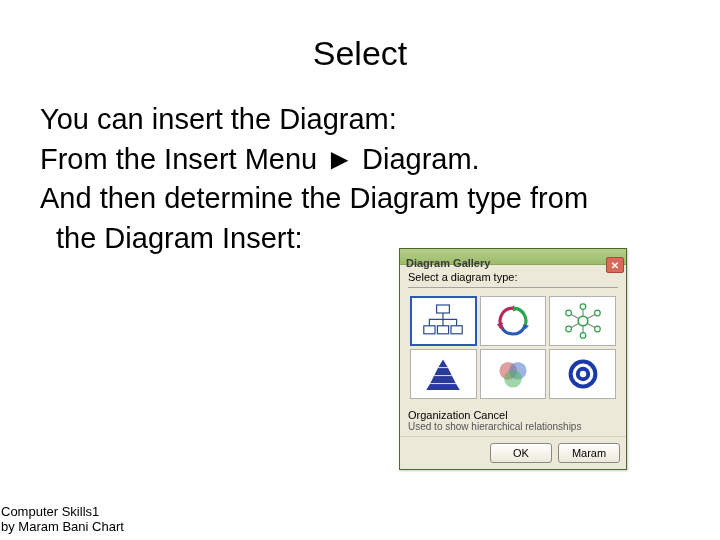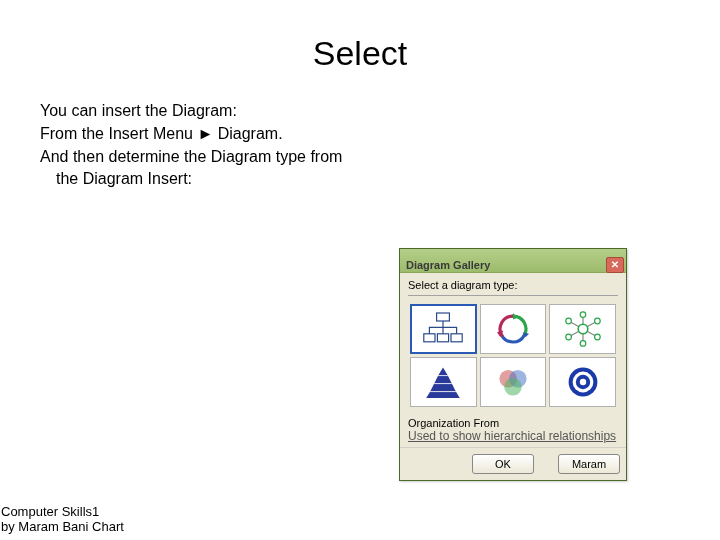--- a/index.html
+++ b/index.html
@@ -19,21 +19,21 @@
     padding: 20px 40px;
   }
   .title {
     font-size: 34px;
     font-weight: normal;
     text-align: center;
     margin-top: 14px;
     margin-bottom: 28px;
   }
   .body-text {
-    font-size: 16px;
+    font-size: 29px;
     line-height: 1.3;
   }
   .body-text p {
     margin: 0 0 2px 0;
   }
   .indent { padding-left: 16px; }
   .footer {
     position: absolute;
     bottom: 6px;
     left: 1px;
@@ -47,25 +47,24 @@
     left: 399px;
     top: 248px;
     width: 228px;
     border: 1px solid #4a6a2a;
     background: #ece9d8;
     font-family: Tahoma, Arial, sans-serif;
     font-size: 11px;
     box-shadow: 1px 1px 2px rgba(0,0,0,0.2);
   }
   .dlg-title {
-    height: 24px;
+    height: 16px;
     background: linear-gradient(to bottom, #b5cf8a, #9cbb6b);
     border-bottom: 1px solid #8aa75a;
     display: flex;
-    align-items: center;
     padding: 8px 2px 0 6px;
     color: #3a3a3a;
     font-weight: bold;
   }
   .dlg-title-text { flex: 1; }
   .dlg-close {
     width: 18px;
     height: 16px;
     background: #d76a5a;
     border: 1px solid #a74a3a;
@@ -104,28 +103,28 @@
   }
   .tile.selected {
     border: 2px solid #2a5ab5;
   }
   .tile svg { width: 48px; height: 40px; }
   .desc {
     margin-top: 6px;
     font-size: 11px;
   }
   .desc-title { font-weight: normal; }
-  .desc-sub { color: #555; font-size: 12px; text-decoration: underline; }
+  .desc-sub { color: #555; font-size: 10px; }
   .dlg-buttons {
     background: #ece9d8;
     border-top: 1px solid #d4d0c8;
     padding: 6px;
     display: flex;
     justify-content: flex-end;
-    gap: 24px;
+    gap: 6px;
   }
   .btn {
     min-width: 62px;
     height: 20px;
     background: linear-gradient(to bottom, #fff, #ece9d8);
     border: 1px solid #888;
     border-radius: 3px;
     font-size: 11px;
     font-family: Tahoma, Arial, sans-serif;
     cursor: pointer;
@@ -226,21 +225,21 @@
             <circle cx="30" cy="24" r="18" fill="#1a3aaa"></circle>
             <circle cx="30" cy="24" r="13" fill="#fff"></circle>
             <circle cx="30" cy="24" r="9" fill="#1a3aaa"></circle>
             <circle cx="30" cy="24" r="4" fill="#fff"></circle>
           </svg>
         </div>
 
       </div>
 
       <div class="desc">
-        <div class="desc-title">Organization From</div>
+        <div class="desc-title">Organization Cancel</div>
         <div class="desc-sub">Used to show hierarchical relationships</div>
       </div>
     </div>
     <div class="dlg-buttons">
       <button class="btn">OK</button>
       <button class="btn">Maram</button>
     </div>
   </div>
 </div>
 

